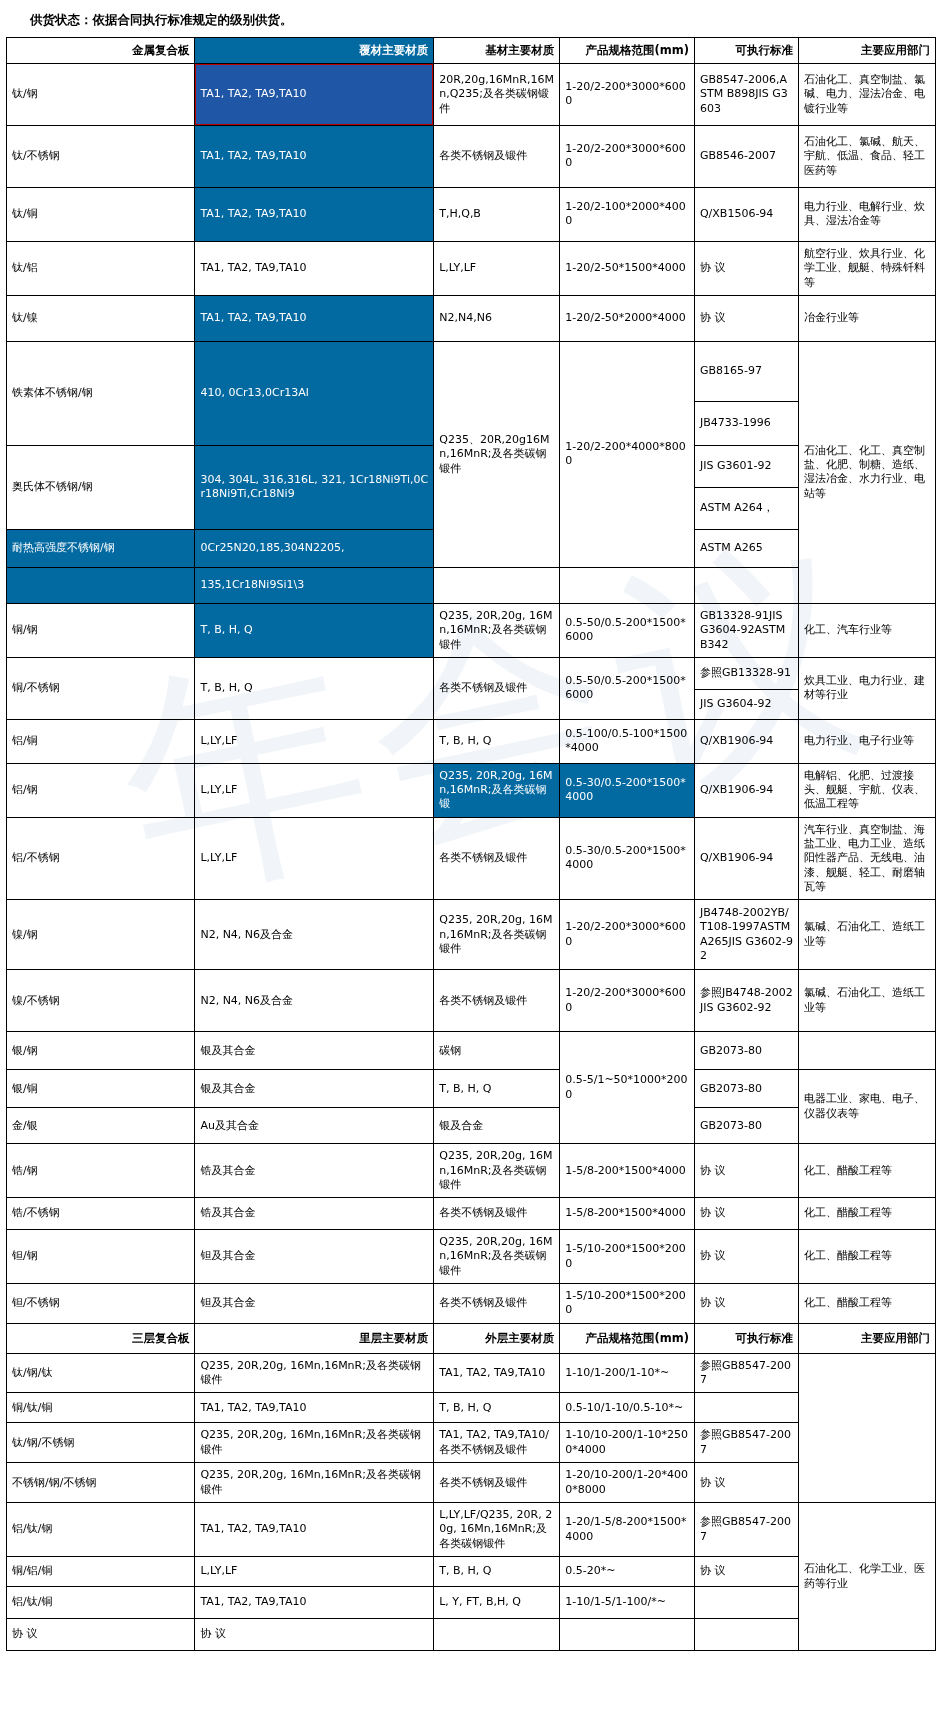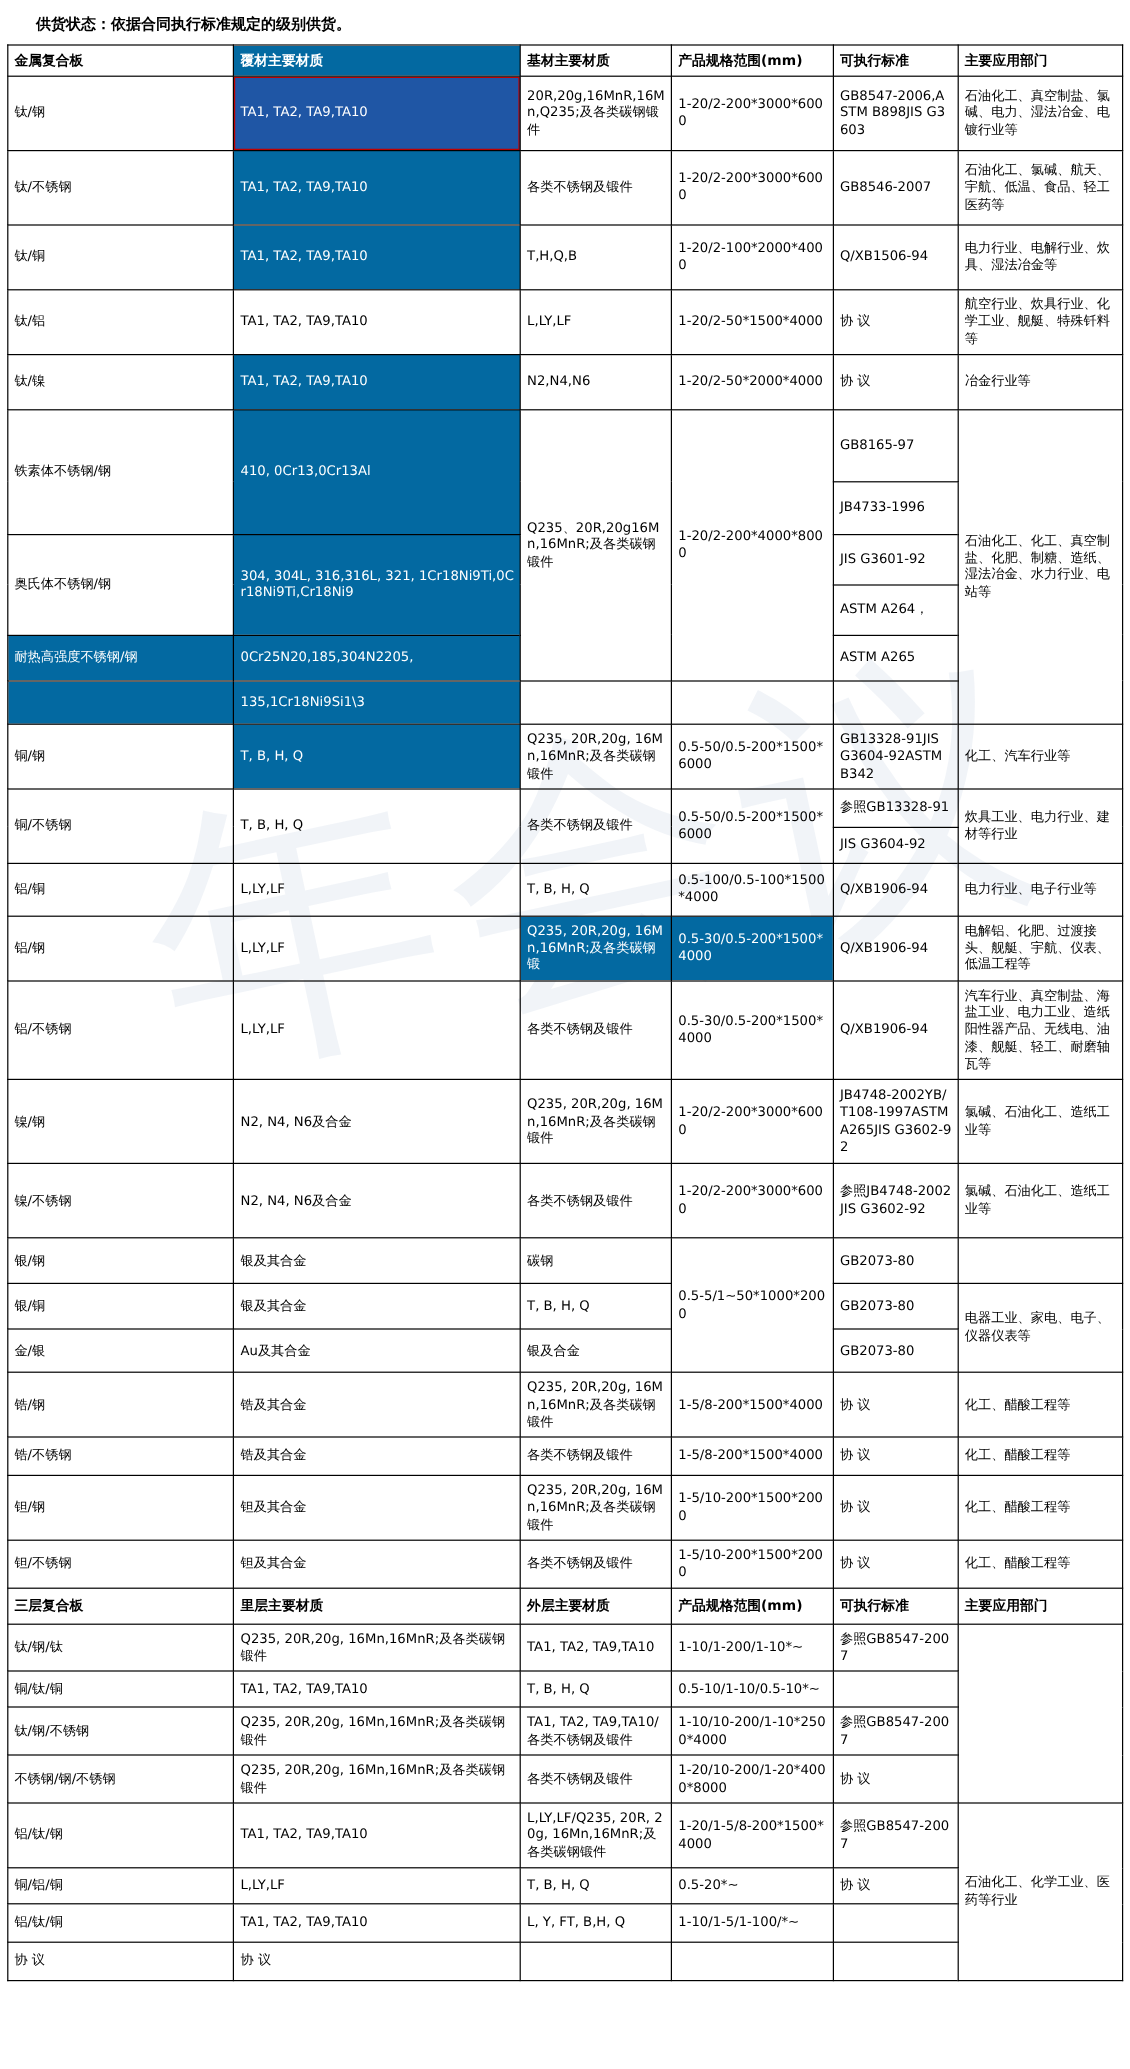--- a/index.html
+++ b/index.html
@@ -63,20 +63,21 @@
     line-height: 1.3;
     padding: 5px 5px;
     text-align: left;
     font-weight: normal;
     word-break: break-all;
     overflow: hidden;
   }
   th {
     font-weight: bold;
     font-size: 11.5px;
+    text-align: right;
   }
   .sel {
     background: #0369a1;
     color: #ffffff;
   }
   .sel-red {
     background: #1F56A5;
     color: #ffffff;
     box-shadow: inset 0 0 0 1px #c00000;
   }

